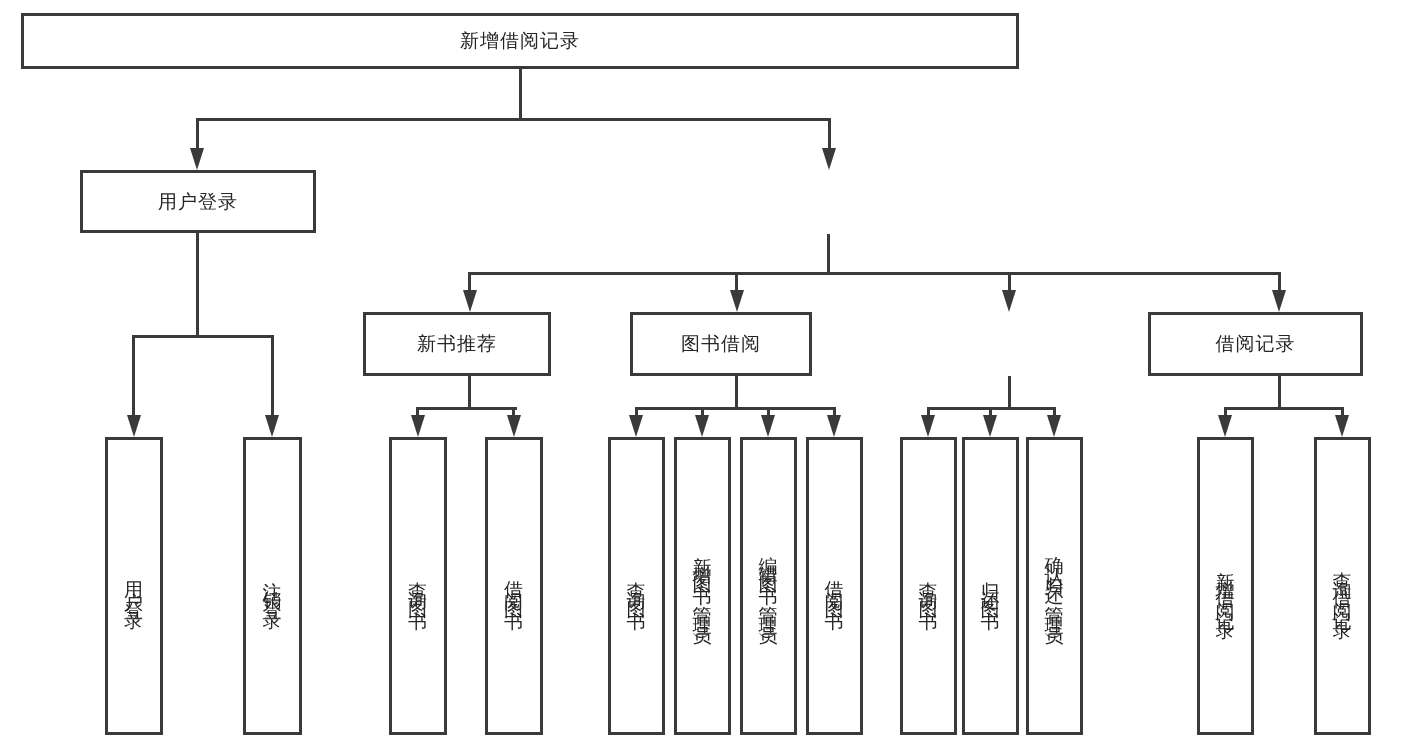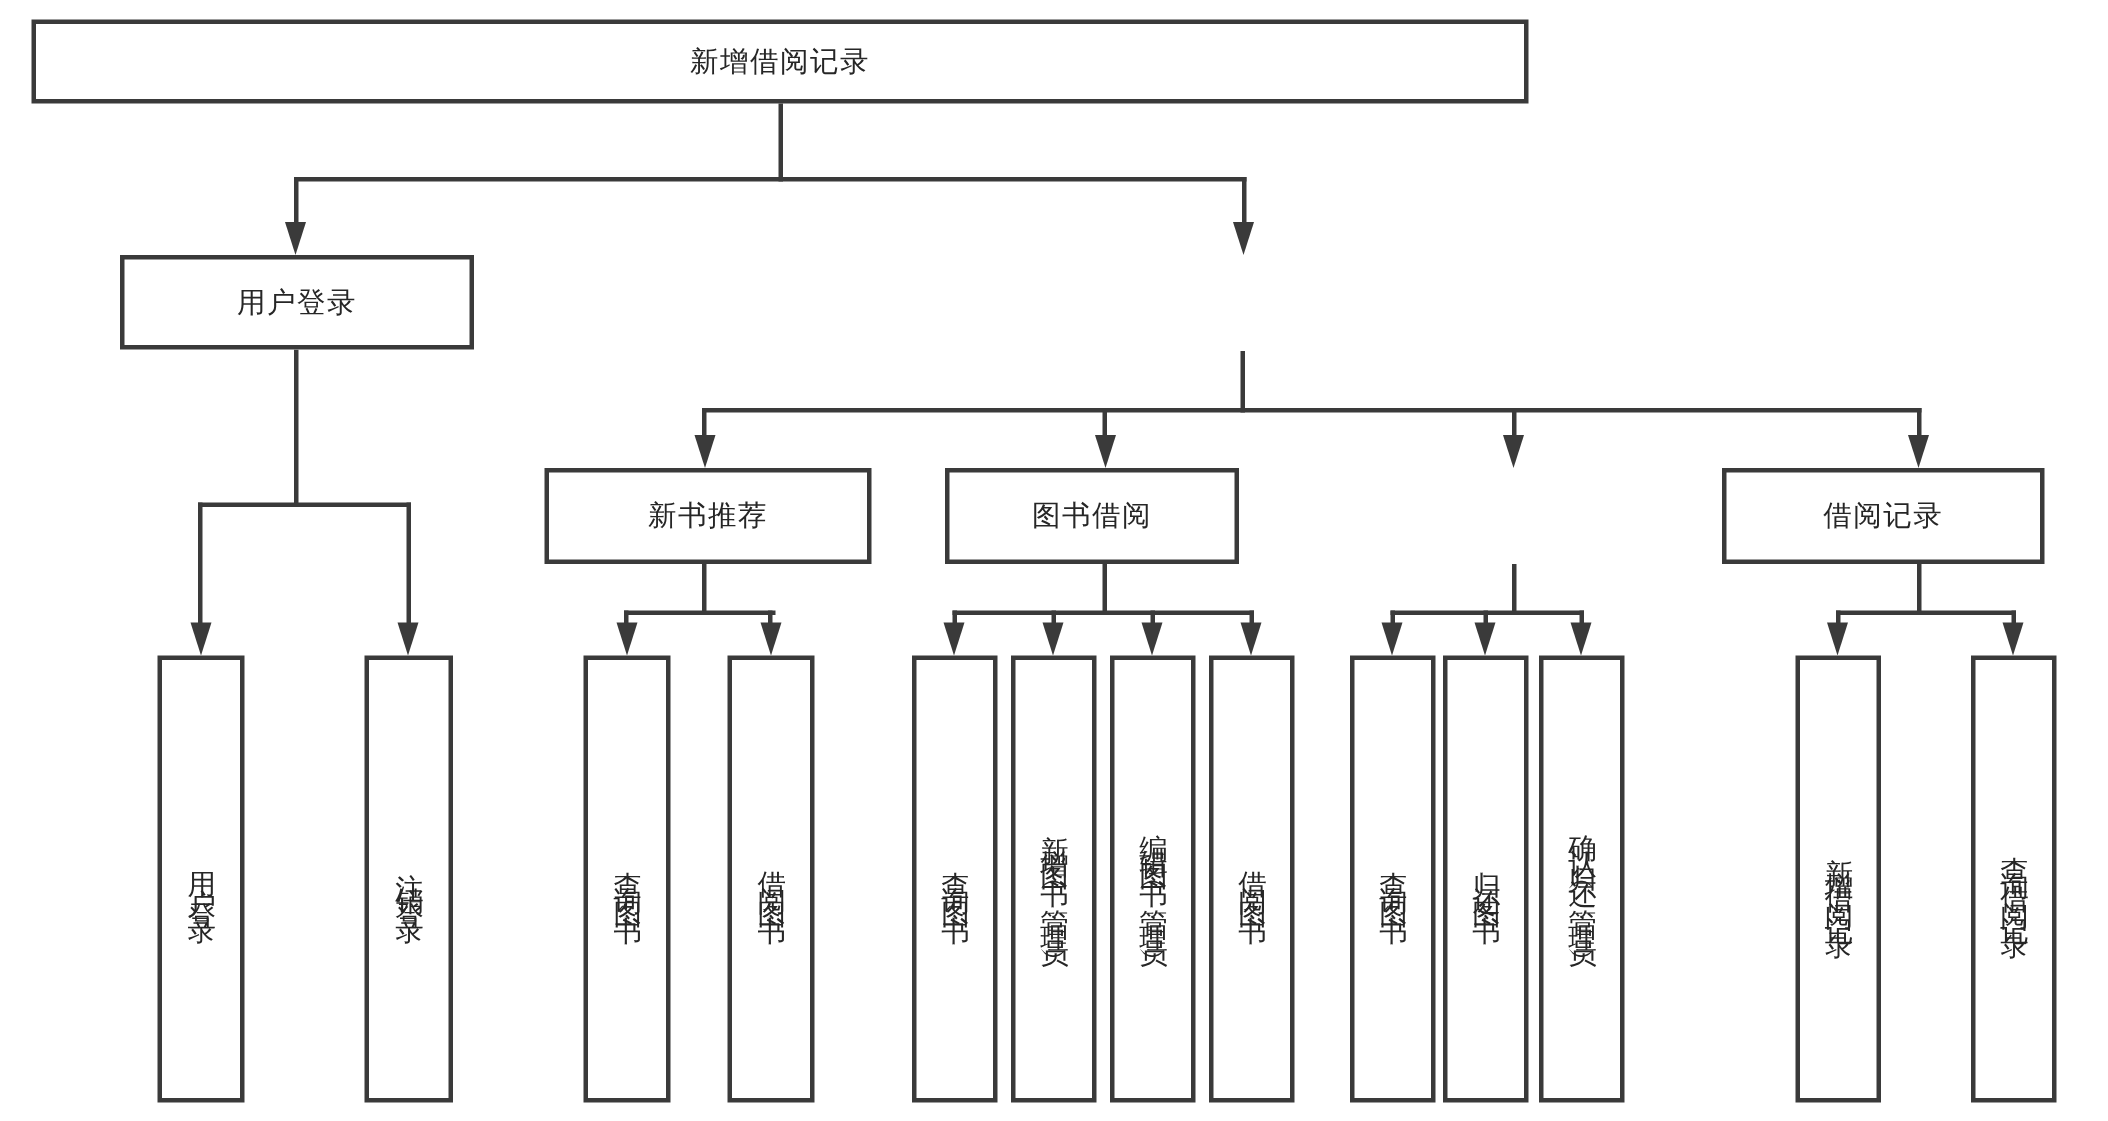--- a/index.html
+++ b/index.html
@@ -84,22 +84,22 @@
   <div class="line" style="left:468px; top:272px; width:813px; height:3px;"></div>
   <div class="line" style="left:468px; top:272px; width:3px; height:23px;"></div>
   <div class="arrow" style="left:463px; top:290px;"></div>
   <div class="line" style="left:735px; top:272px; width:3px; height:23px;"></div>
   <div class="arrow" style="left:730px; top:290px;"></div>
   <div class="line" style="left:1008px; top:272px; width:3px; height:23px;"></div>
   <div class="arrow" style="left:1002px; top:290px;"></div>
   <div class="line" style="left:1278px; top:272px; width:3px; height:23px;"></div>
   <div class="arrow" style="left:1272px; top:290px;"></div>
 
-  <div class="box" style="left:363px; top:312px; width:218px; height:64px;">新书推荐</div>
-  <div class="box" style="left:630px; top:312px; width:196px; height:64px;">图书借阅</div>
+  <div class="box" style="left:363px; top:312px; width:188px; height:64px;">新书推荐</div>
+  <div class="box" style="left:630px; top:312px; width:182px; height:64px;">图书借阅</div>
   <div class="box" style="left:1148px; top:312px; width:215px; height:64px;">借阅记录</div>
 
   <div class="line" style="left:468px; top:376px; width:3px; height:34px;"></div>
   <div class="line" style="left:416px; top:407px; width:101px; height:3px;"></div>
   <div class="line" style="left:416px; top:407px; width:3px; height:11px;"></div>
   <div class="arrow" style="left:411px; top:415px;"></div>
   <div class="line" style="left:512px; top:407px; width:3px; height:11px;"></div>
   <div class="arrow" style="left:507px; top:415px;"></div>
 
   <div class="box vbox" style="left:389px; top:437px; width:58px; height:298px;">查询图书</div>

